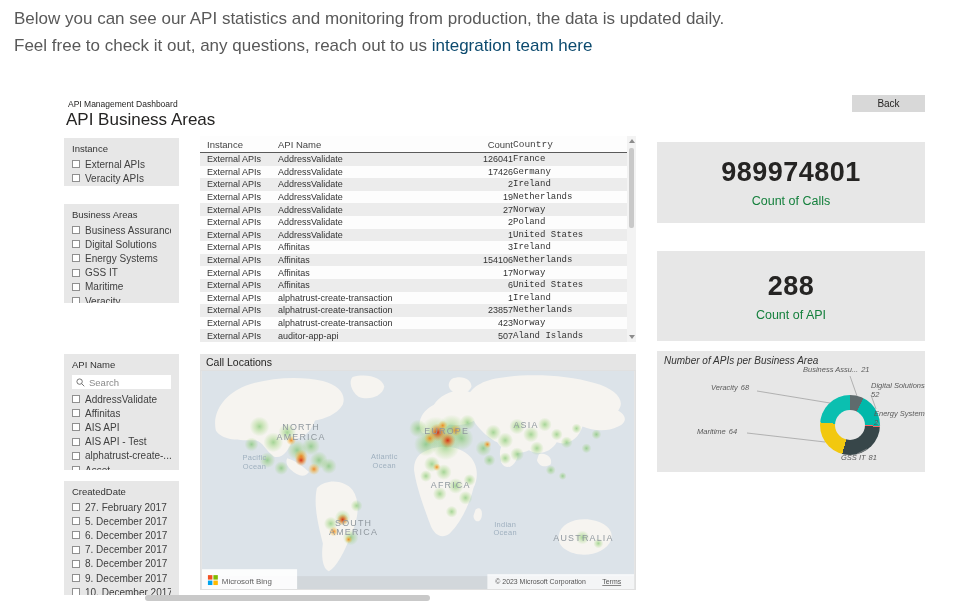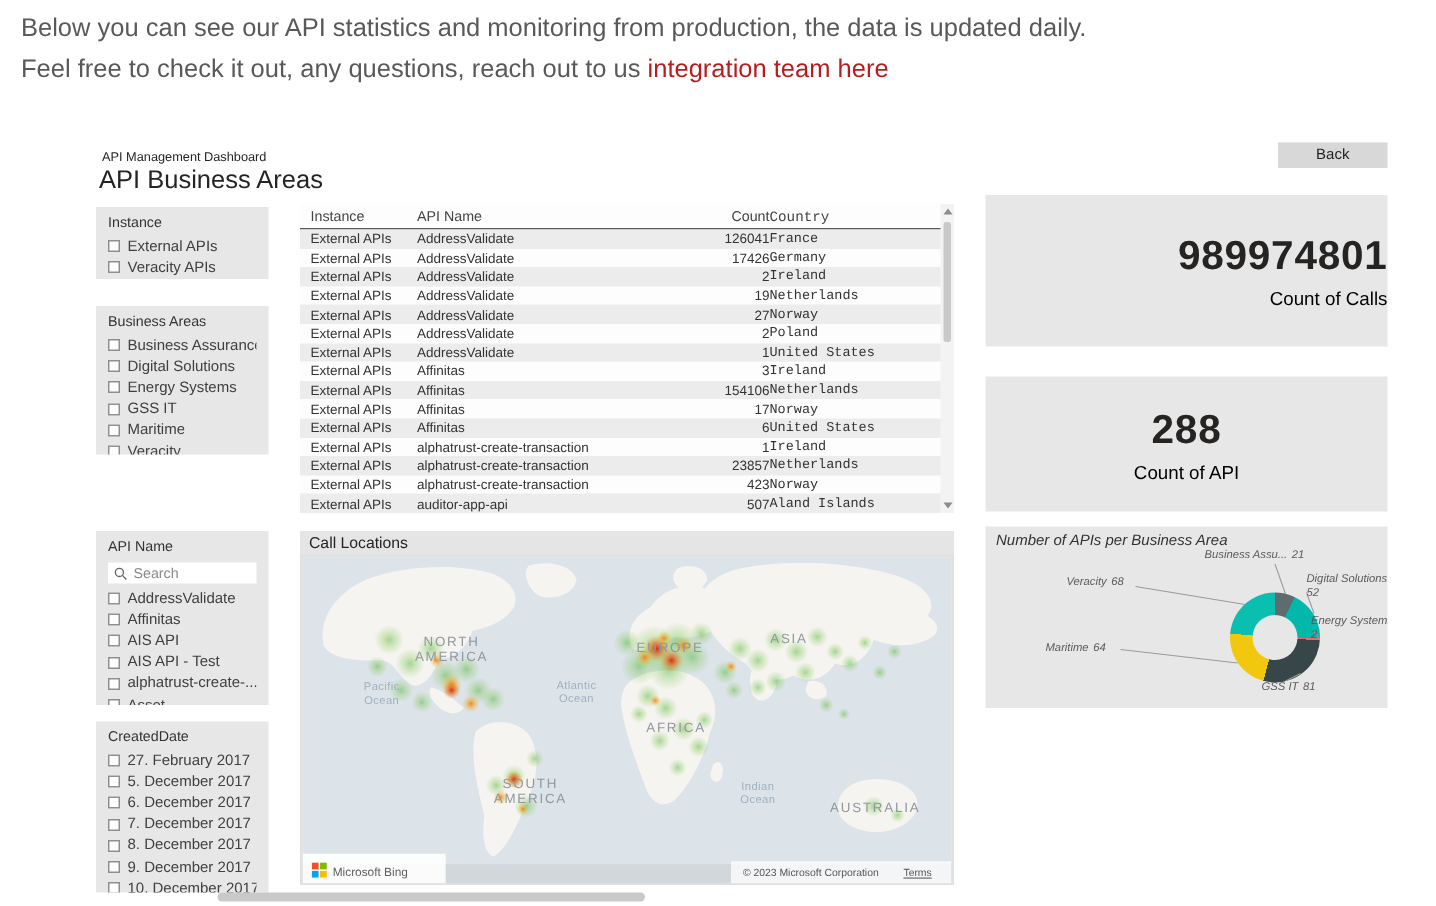--- a/index.html
+++ b/index.html
@@ -3,21 +3,21 @@
 <meta charset="utf-8">
 <style>
   * { box-sizing: border-box; margin: 0; padding: 0; }
   html,body { width: 957px; height: 604px; }
   body {
     position: relative; background: #fff; overflow: hidden;
     font-family: "Liberation Sans", sans-serif;
   }
   
   .intro { position: absolute; left: 14px; top: 5px; font-size: 17px; line-height: 27px; color: #595959; }
-  .intro a { color: #b91c1c; text-decoration: none; cursor: pointer; margin-left: 0.28em; }
+  .intro a { color: #0c4a6e; text-decoration: none; cursor: pointer; margin-left: 0.28em; }
   
   .dash { position: absolute; left: 60px; top: 90px; width: 868px; height: 508px; background: #fff; }
   .sub   { position: absolute; left: 8px;  top: 9px;  font-size: 8.5px; color: #252423; }
   .title { position: absolute; left: 6px;  top: 20px; font-size: 17px;  color: #252423; }
   .back  { position: absolute; left: 792px; top: 5px; width: 73px; height: 17px; background: #d8d8d8;
            color: #252423; font-size: 10px; display: flex; align-items: center; justify-content: center; cursor: pointer; }
   
   .panel { position: absolute; left: 4px; width: 115px; background: #e7e7e7; overflow: hidden; }
   #p-instance { top: 48px;  height: 48px; }
   #p-business { top: 114px; height: 99px; }
@@ -49,24 +49,24 @@
   .mapwrap { position: absolute; left: 140px; top: 264px; width: 436px; height: 236px; background: #e5e5e5; }
   .maptitle { font-size: 10.5px; color: #252423; padding: 2px 6px; }
   .mapsvg { position: absolute; left: 0; top: 16px; border: 1px solid #e0e0e0; }
   .cont  { font-size: 9px; fill: #90989f; letter-spacing: 1.2px; text-anchor: middle; }
   .ocean { font-size: 7.5px; fill: #9fb0bf; letter-spacing: 0.3px; text-anchor: middle; }
   .attr  { font-size: 7px; fill: #555; }
   .bingtxt { font-size: 8px; fill: #5f5f5f; }
   
   .card { position: absolute; left: 597px; width: 268px; background: #e7e7e7;
           display: flex; flex-direction: column; align-items: center; justify-content: center; }
-  #card1 { top: 40px; height: 101px; align-items: flex-end; }
+  #card1 { top: 52px; height: 81px; }
   #card2 { top: 161px; height: 90px; }
   .bignum { font-size: 27px; font-weight: 600; color: #252423; letter-spacing: 0.5px; }
-  .cardlbl { font-size: 12.5px; color: #000000; margin-top: 6px; }
+  .cardlbl { font-size: 12.5px; color: #15803d; margin-top: 6px; }
   .dpanel { position: absolute; left: 597px; width: 268px; background: #e7e7e7; overflow: hidden; }
   #dp1 { top: 261px; height: 121px; font-style: italic; }
   #dp2 { top: 391px; height: 114px; }
   .dtitle { font-size: 10px; color: #333; padding: 4px 7px; }
   .donut { position: absolute; border-radius: 50%; cursor: pointer; }
   .donut::after { content: ""; position: absolute; inset: var(--hole, 16px); border-radius: 50%; background: #e7e7e7; }
   #donut1 { left: 163px; top: 44px; width: 60px; height: 60px; --hole: 15px; }
   #donut2 { left: 101px; top: 23px; width: 80px; height: 80px; --hole: 20px; }
   .lines { position: absolute; left: 0; top: 0; pointer-events: none; }
   .co { position: absolute; font-size: 7.5px; line-height: 9px; color: #5a5a5a; white-space: nowrap; }

